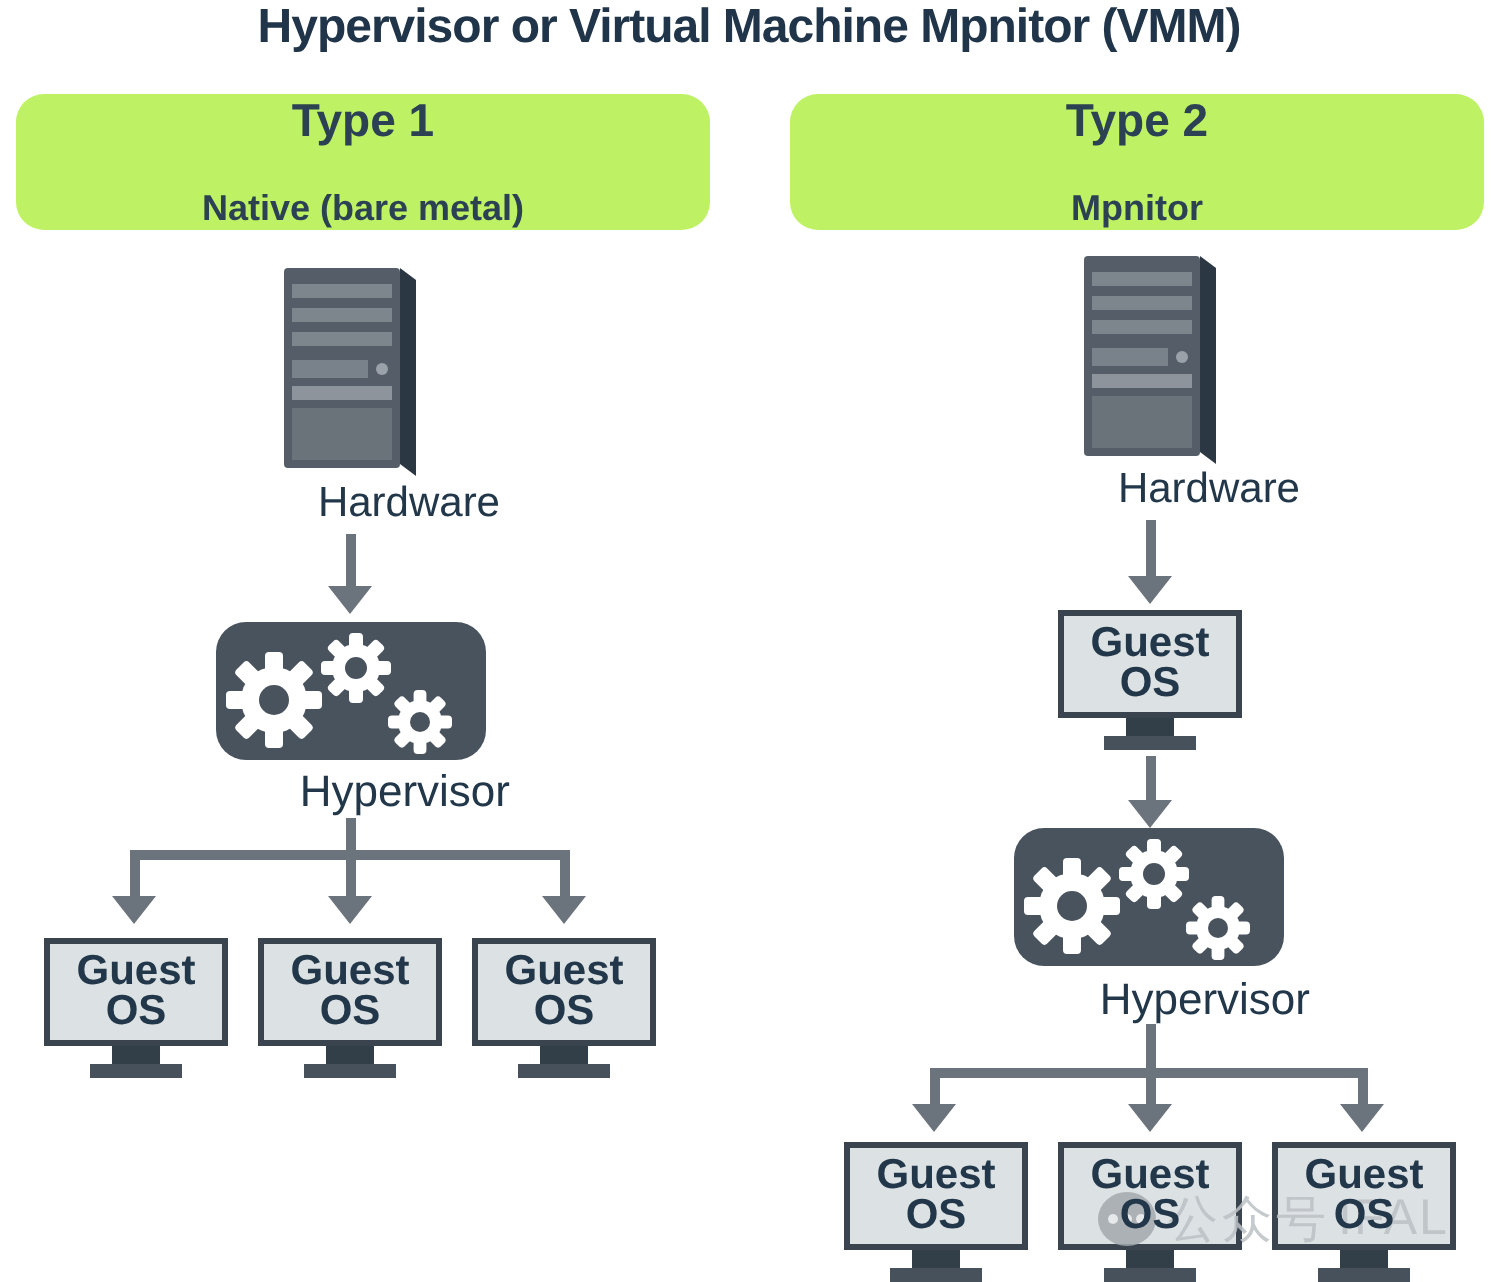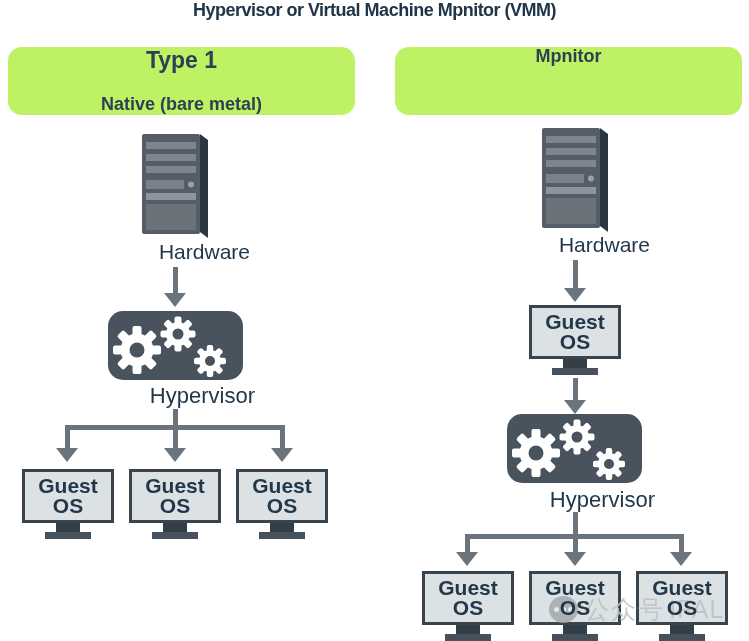--- a/index.html
+++ b/index.html
@@ -2,21 +2,21 @@
 <html><head>
 <meta charset="utf-8">
 <style>
   html,body{margin:0;padding:0;background:#ffffff;}
   #canvas{
     position:relative;width:749px;height:641px;background:#ffffff;
     overflow:hidden;font-family:"Liberation Sans", sans-serif;
   }
   .title{
     position:absolute;left:0;top:0;width:749px;text-align:center;
-    font-size:18px;font-weight:800;color:#203549;letter-spacing:-0.5px;
+    font-size:24px;font-weight:800;color:#203549;letter-spacing:-0.5px;
   }
   .hdr{
     position:absolute;width:347px;height:68px;background:#bef264;border-radius:14px;
     display:flex;flex-direction:column;justify-content:space-between;align-items:center;
     color:#2c4254;
   }
   .hdr-l1{font-size:23px;font-weight:800;line-height:1.2;}
   .hdr-l2{font-size:18px;font-weight:800;line-height:1.1;}
   .lbl{position:absolute;text-align:right;font-weight:400;color:#22384a;}
   .lbl-hw{font-size:21px;}
@@ -55,20 +55,21 @@
 
 <div id="canvas">
 
   <div class="title">Hypervisor or Virtual Machine Mpnitor (VMM)</div>
 
   <div class="hdr" style="left:8px;top:47px;">
     <div class="hdr-l1">Type 1</div>
     <div class="hdr-l2">Native (bare metal)</div>
   </div>
   <div class="hdr" style="left:395px;top:47px;">
+    <div class="hdr-l1">Type 2</div>
     <div class="hdr-l2">Mpnitor</div>
   </div>
 
   <svg class="server" style="left:142px;top:134px;" width="70" height="106" viewBox="0 0 70 106">
     <polygon points="58,0 66,6 66,104 58,98" fill="#2b3742"></polygon>
     <rect x="0" y="0" width="58" height="100" rx="2" fill="#555e68"></rect>
     <rect x="4" y="8" width="50" height="7" fill="#7d858d"></rect>
     <rect x="4" y="20" width="50" height="7" fill="#7d858d"></rect>
     <rect x="4" y="32" width="50" height="7" fill="#7d858d"></rect>
     <rect x="4" y="46" width="38" height="9" fill="#79818a"></rect>

